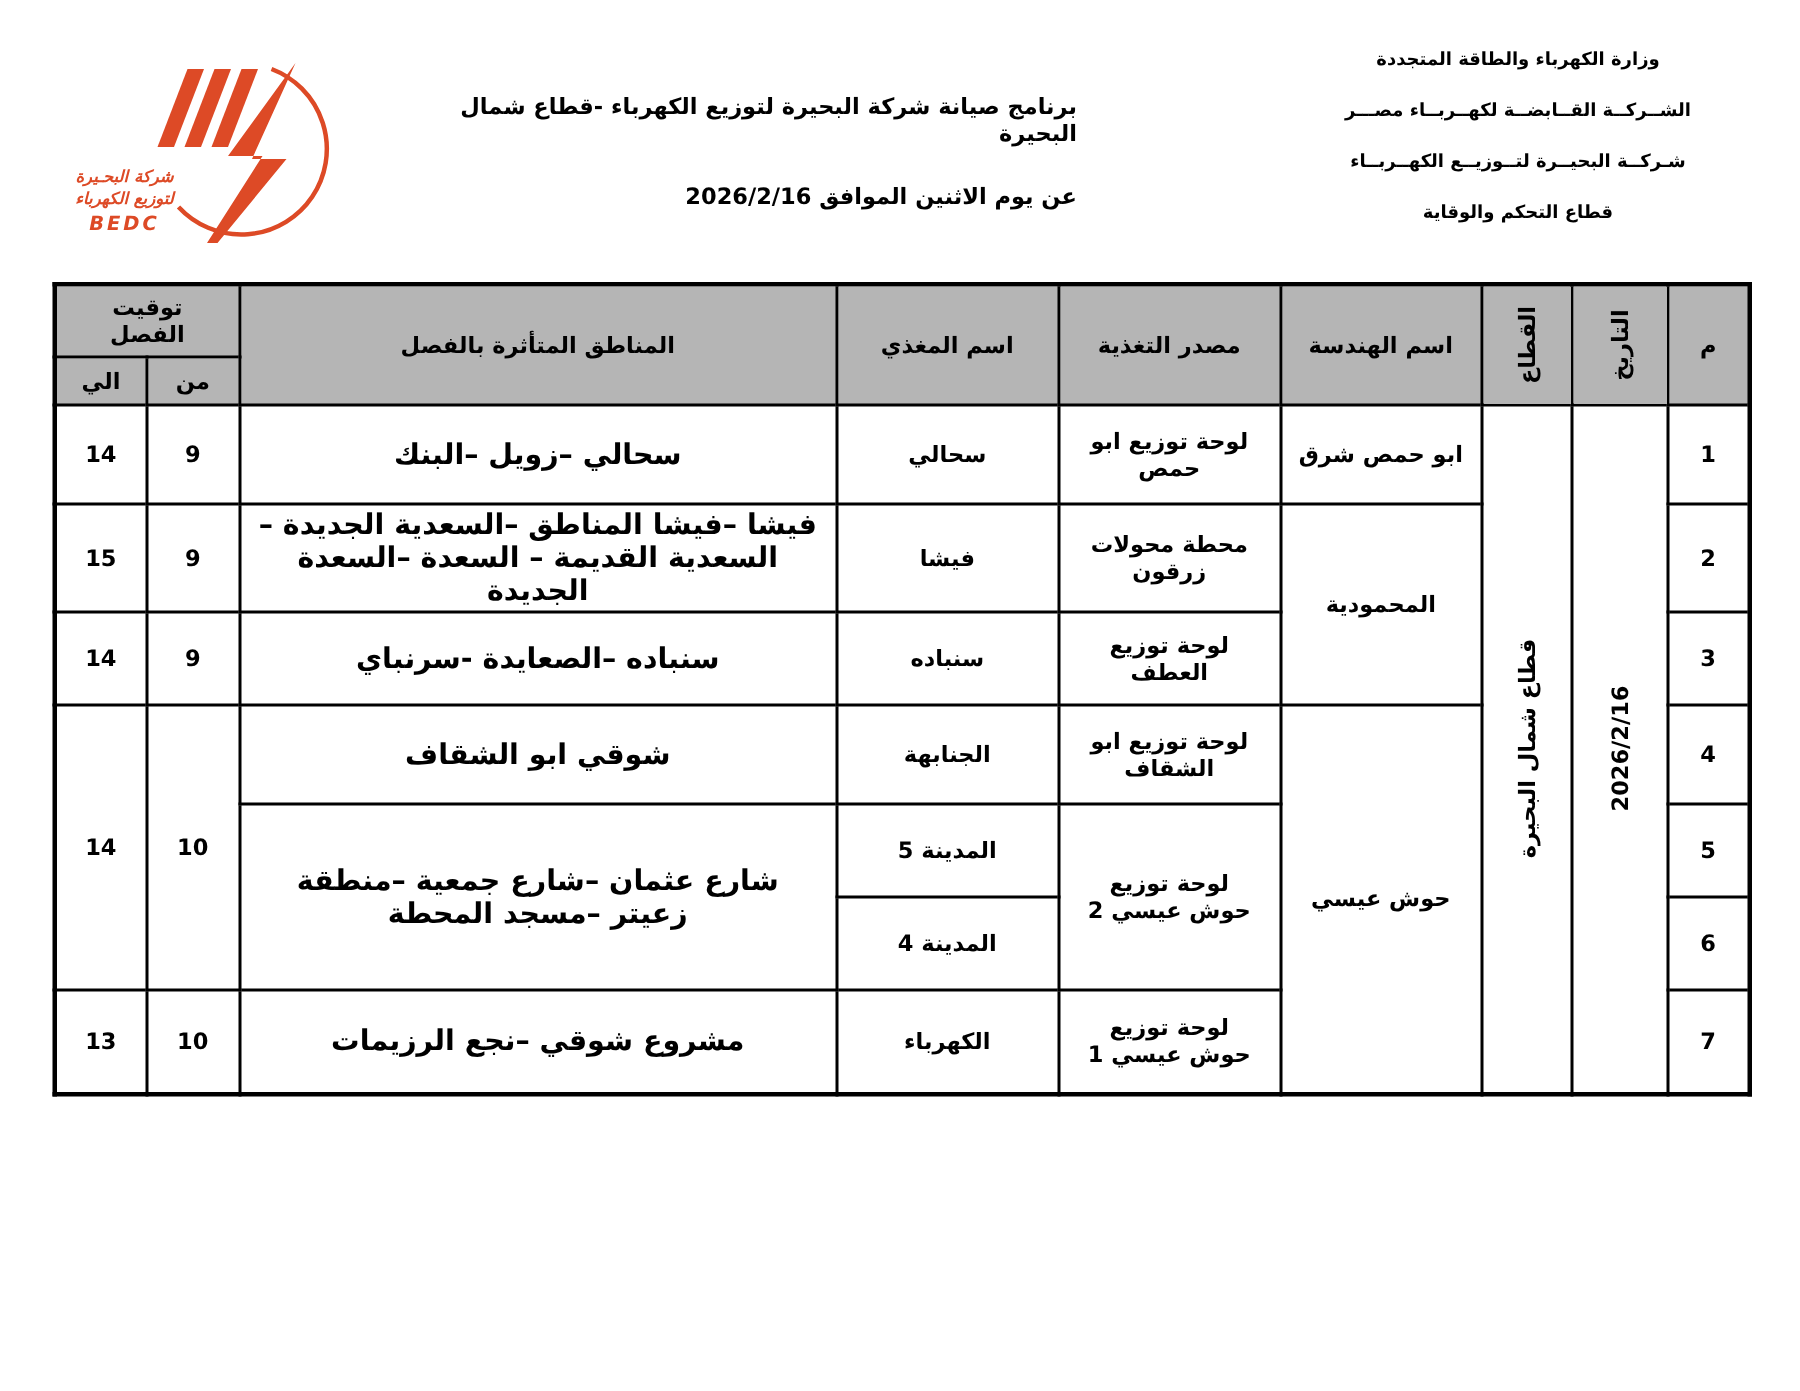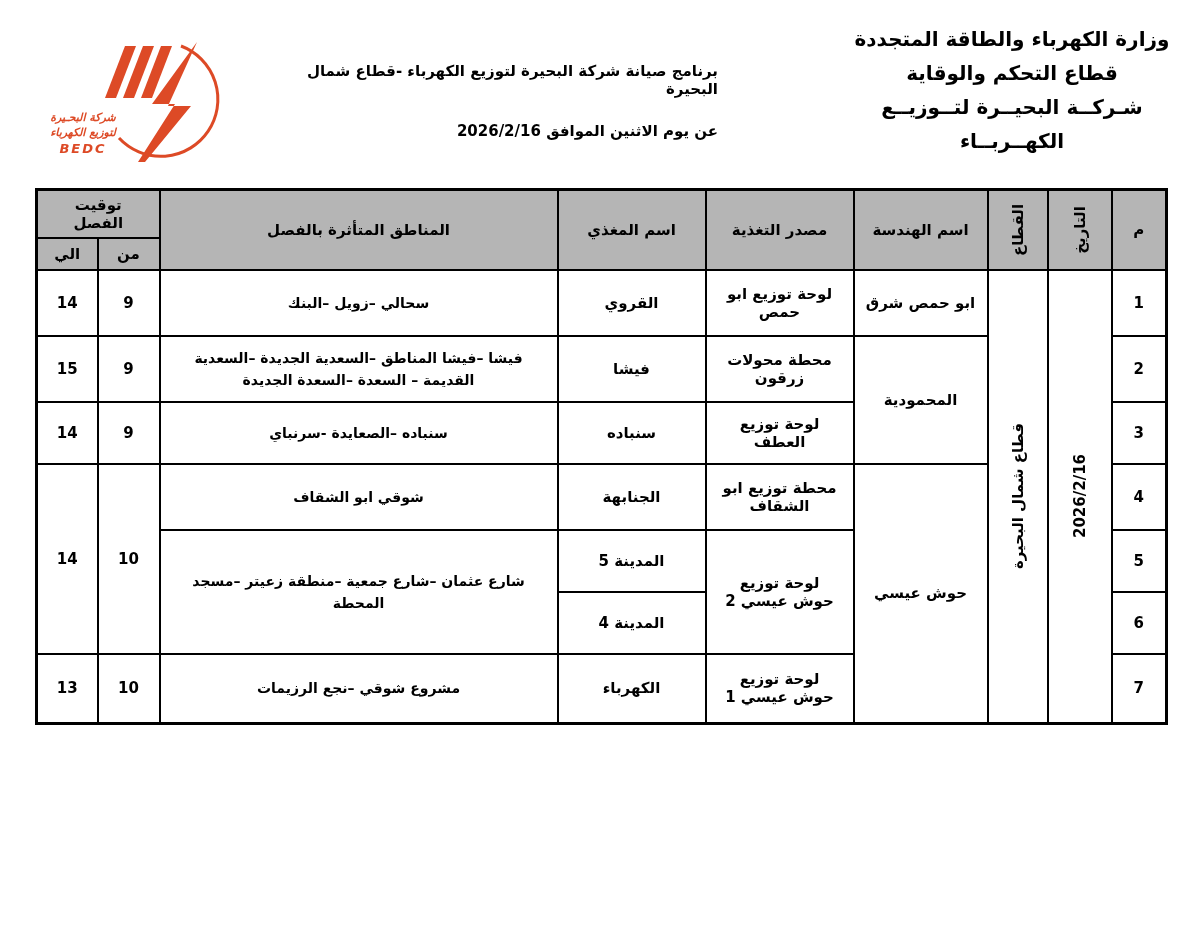--- a/index.html
+++ b/index.html
@@ -5,21 +5,21 @@
   * { margin:0; padding:0; box-sizing:border-box; }
   html,body { background:#ffffff; }
   body {
     width:1200px; height:927px; position:relative;
     font-family:"DejaVu Sans", sans-serif; font-weight:bold; color:#000;
     direction:rtl; overflow:hidden;
   }
   
   .ministry-block {
     position:absolute; top:22px; right:18px; width:340px;
-    text-align:center; font-size:20px; line-height:34px;
+    text-align:center; font-size:12px; line-height:34px;
   }
   .doc-title-block {
     position:absolute; top:62px; left:278px; width:440px;
     text-align:right; font-size:15px;
   }
   .doc-title-line2 { margin-top:24px; }
   .logo-block { position:absolute; top:20px; left:45px; width:215px; height:150px;font-style:italic; }
   
   table.schedule {
     position:absolute; top:188px; left:35px;
@@ -36,31 +36,32 @@
   tr.hdr-sub  { height:32px; }
   tr.row-1 { height:66px; } tr.row-2 { height:66px; } tr.row-3 { height:62px; }
   tr.row-4 { height:66px; } tr.row-5 { height:62px; } tr.row-6 { height:62px; }
   tr.row-7 { height:70px; }
   .vcell { position:relative; }
   .vtext {
     position:absolute; top:50%; left:50%;
     transform:translate(-50%,-50%) rotate(-90deg);
     white-space:nowrap; font-weight:bold;
   }
-  .areas-cell { font-size:14px; line-height:22px; padding:2px 10px; }
+  .areas-cell { font-size:19px; line-height:22px; padding:2px 10px; }
   
   .logo-svg { width:100%; height:100%; }
 </style>
 </head>
 <body>
 
 <div class="ministry-block">
   <div>وزارة الكهرباء والطاقة المتجددة</div>
+  <div>الشــركــة القــابضــة لكهــربــاء مصـــر</div>
+  <div>شـركــة البحيــرة لتــوزيــع الكهــربــاء</div>
   <div>قطاع التحكم والوقاية</div>
-  <div>شـركــة البحيــرة لتــوزيــع الكهــربــاء</div>
 </div>
 
 <div class="doc-title-block">
   <div>برنامج صيانة شركة البحيرة لتوزيع الكهرباء -قطاع  شمال البحيرة</div>
   <div class="doc-title-line2">عن يوم الاثنين  الموافق 2026/2/16</div>
 </div>
 
 <div class="logo-block">
   <svg class="logo-svg" viewBox="0 0 215 150">
 
@@ -123,21 +124,21 @@
     <tr class="row-1">
       <td>1</td>
       <td rowspan="7" class="vcell">
           <div class="vtext">2026/2/16</div>
         </td>
       <td rowspan="7" class="vcell">
           <div class="vtext">قطاع شمال البحيرة</div>
         </td>
       <td>ابو حمص شرق</td>
       <td>لوحة توزيع ابو حمص</td>
-      <td>القروي</td>
+      <td>سحالي</td>
       <td class="areas-cell">سحالي –زويل –البنك</td>
       <td>9</td>
       <td>14</td>
     </tr>
     <tr class="row-2">
       <td>2</td>
       <td rowspan="2">المحمودية</td>
       <td>محطة محولات زرقون</td>
       <td>فيشا</td>
       <td class="areas-cell">فيشا –فيشا المناطق –السعدية الجديدة –السعدية القديمة – السعدة –السعدة الجديدة</td>
@@ -148,21 +149,21 @@
       <td>3</td>
       <td>لوحة توزيع العطف</td>
       <td>سنباده</td>
       <td class="areas-cell">سنباده –الصعايدة -سرنباي</td>
       <td>9</td>
       <td>14</td>
     </tr>
     <tr class="row-4">
       <td>4</td>
       <td rowspan="4">حوش عيسي</td>
-      <td>محطة توزيع ابو الشقاف</td>
+      <td>لوحة توزيع ابو الشقاف</td>
       <td>الجنابهة</td>
       <td class="areas-cell">شوقي ابو الشقاف</td>
       <td rowspan="3">10</td>
       <td rowspan="3">14</td>
     </tr>
     <tr class="row-5">
       <td>5</td>
       <td rowspan="2">لوحة توزيع حوش عيسي 2</td>
       <td>المدينة 5</td>
       <td rowspan="2" class="areas-cell">شارع عثمان –شارع جمعية –منطقة زعيتر –مسجد المحطة</td>

